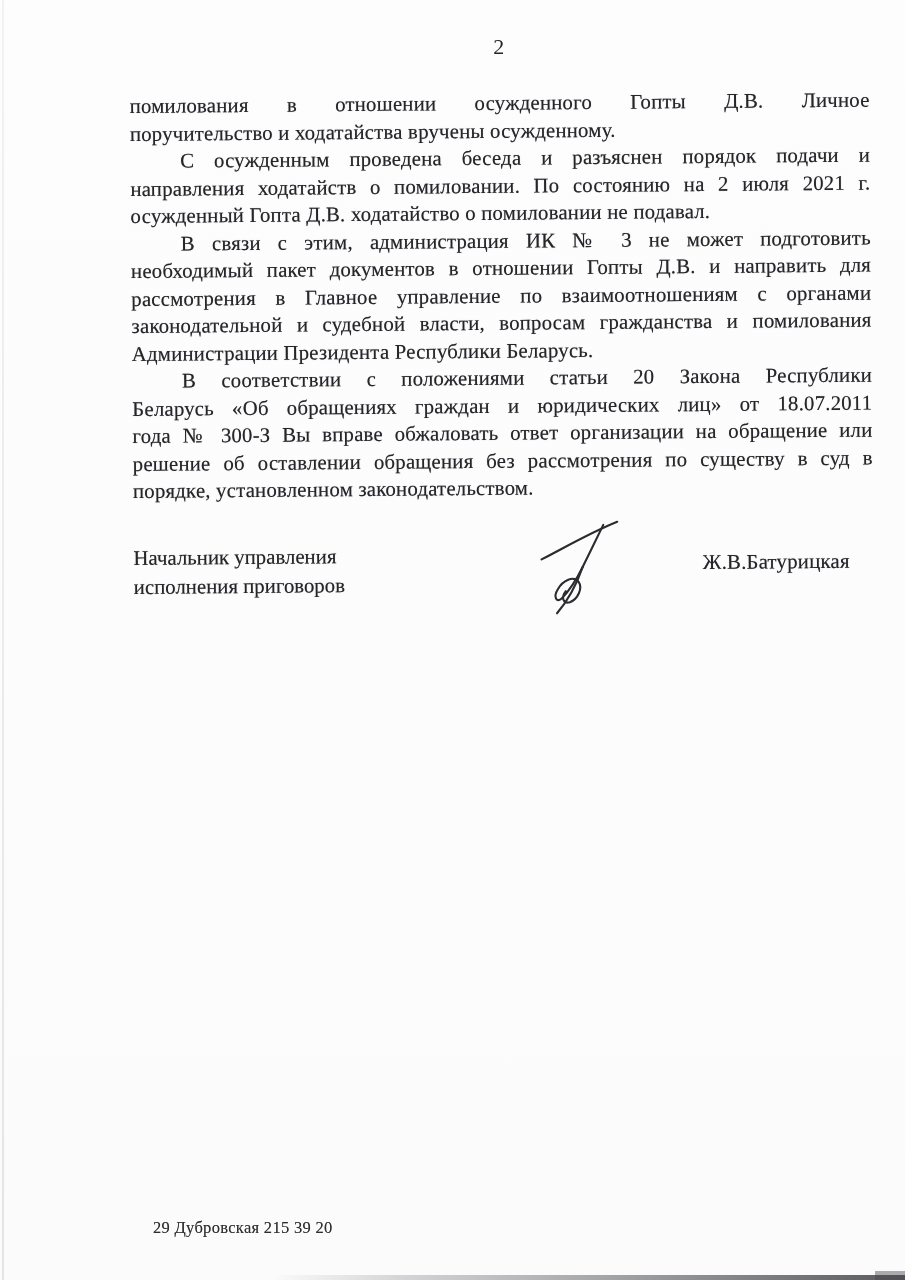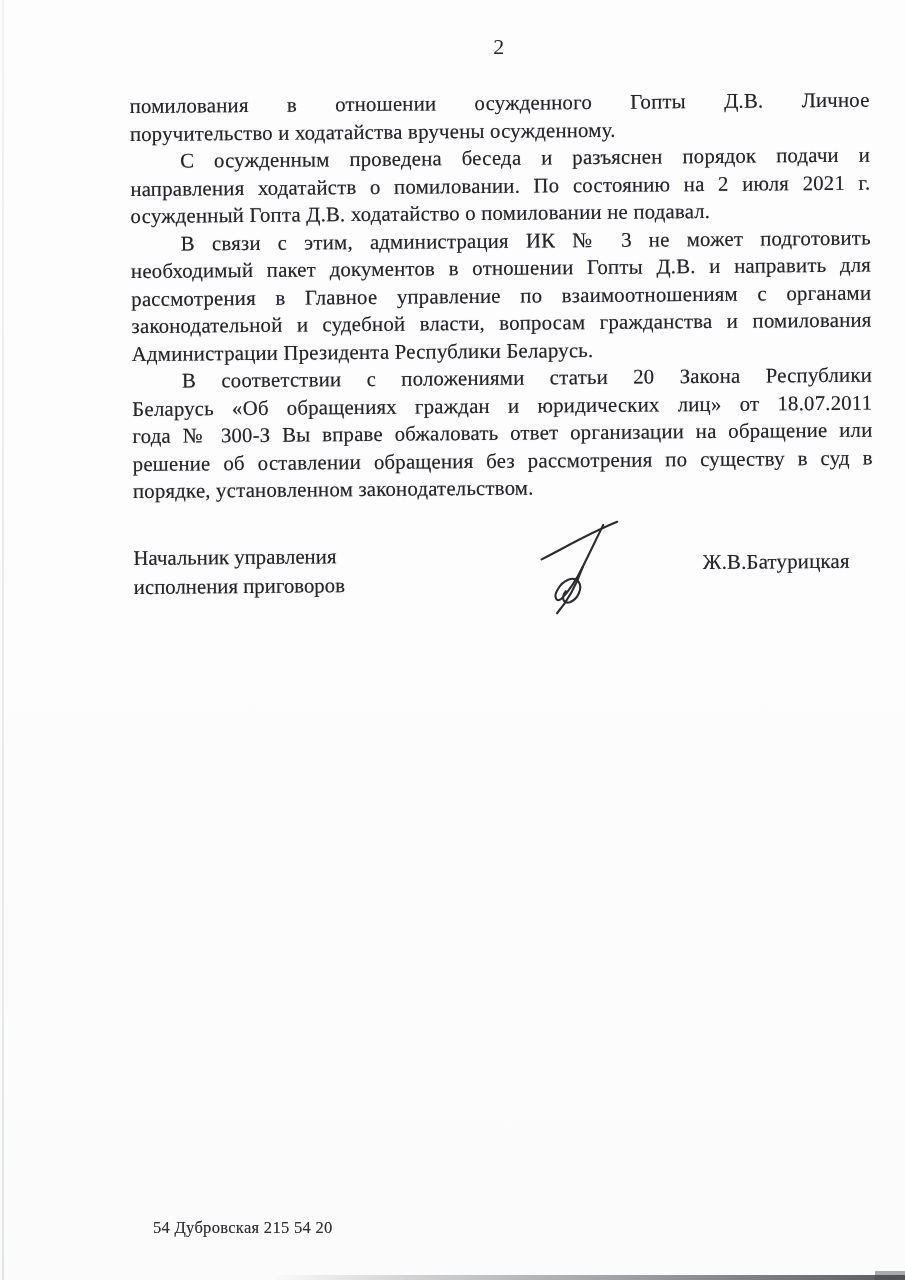--- a/index.html
+++ b/index.html
@@ -153,18 +153,18 @@
             <path d="M51 60 C 46 74, 37 92, 25 106"></path>
           </g>
         </svg>
       </div>
 
       <div class="signer-name">Ж.В.Батурицкая</div>
     </div>
 
   </div>
 
-  <div class="footer-ref">54 Дубровская 215 54 20</div>
+  <div class="footer-ref">29 Дубровская 215 39 20</div>
 
   <div class="scan-edge-left"></div>
   <div class="scan-edge-bottom"></div>
 
 </div>
 
 </body></html>

